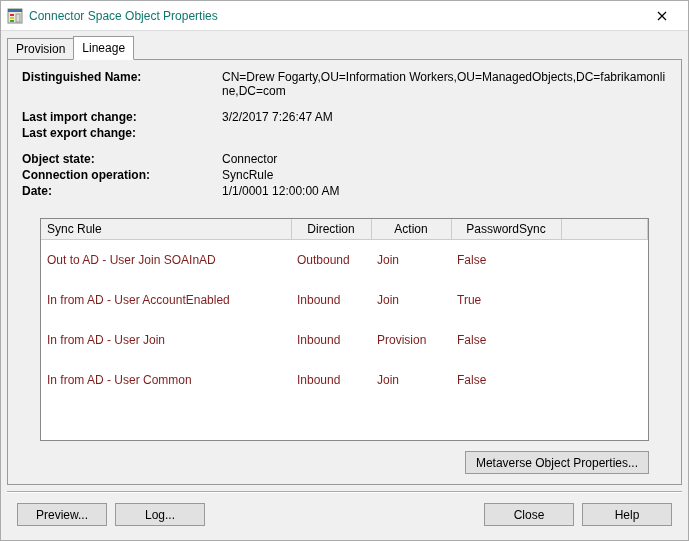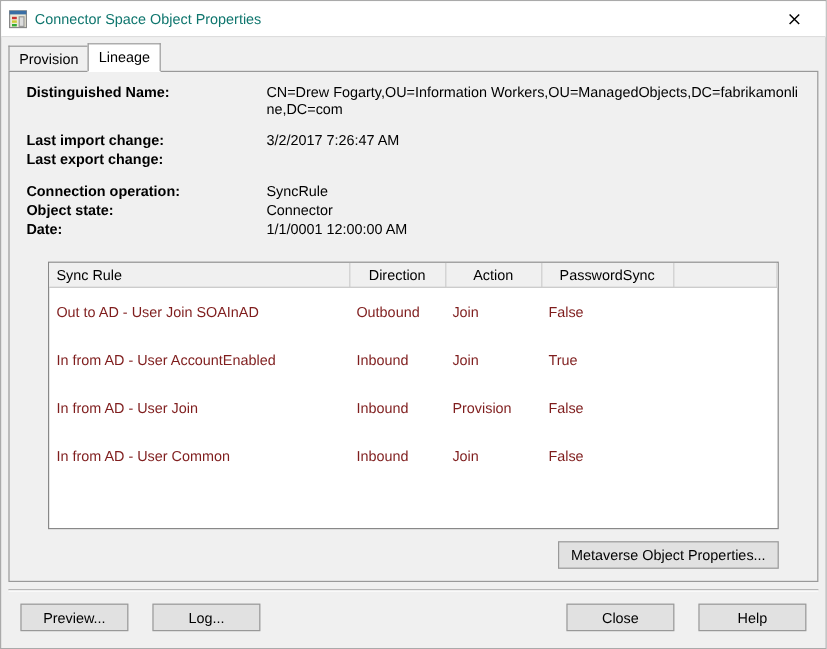--- a/index.html
+++ b/index.html
@@ -160,21 +160,21 @@
     border-bottom: 1px solid #fff;
     margin: 6px 0;
   }
   .bottom-bar {
     display: flex;
     justify-content: space-between;
     padding: 4px 10px 8px 10px;
   }
   .bottom-left, .bottom-right {
     display: flex;
-    gap: 20px;
+    gap: 8px;
   }
 </style>
 </head>
 <body>
 
 <div class="window">
   <div class="titlebar">
     <span class="titlebar-icon">
       <svg width="16" height="16" viewBox="0 0 16 16">
         <rect x="1" y="1" width="14" height="14" fill="#ece9d8" stroke="#888"></rect>
@@ -208,26 +208,26 @@
       <div class="info-row">
         <div class="info-label">Last import change:</div>
         <div class="info-value">3/2/2017 7:26:47 AM</div>
       </div>
       <div class="info-row">
         <div class="info-label">Last export change:</div>
         <div class="info-value"></div>
       </div>
       <div class="info-gap"></div>
       <div class="info-row">
+        <div class="info-label">Object state:</div>
+        <div class="info-value">Connector</div>
+      </div>
+      <div class="info-row">
         <div class="info-label">Connection operation:</div>
         <div class="info-value">SyncRule</div>
-      </div>
-      <div class="info-row">
-        <div class="info-label">Object state:</div>
-        <div class="info-value">Connector</div>
       </div>
       <div class="info-row">
         <div class="info-label">Date:</div>
         <div class="info-value">1/1/0001 12:00:00 AM</div>
       </div>
 
       <div class="grid-wrap">
         <table class="grid">
           <colgroup>
             <col class="col-rule">

